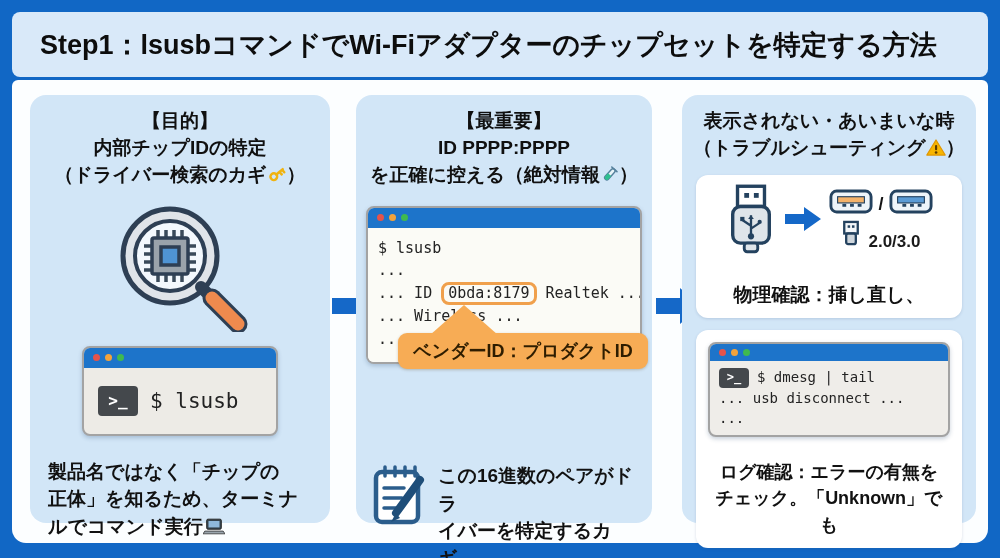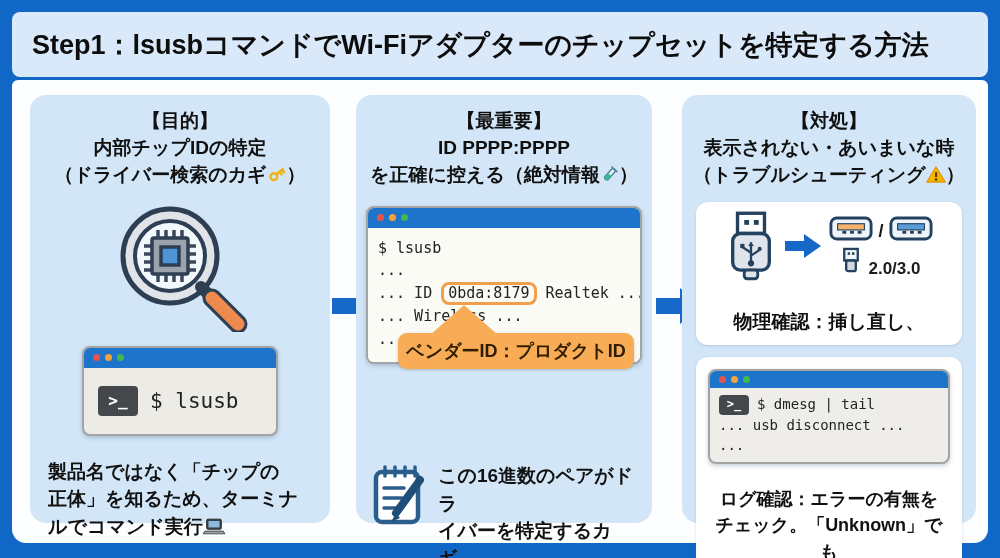--- a/index.html
+++ b/index.html
@@ -11,21 +11,21 @@
   }
   .mono{font-family:"DejaVu Sans Mono","Liberation Mono",monospace;}
 
   
   .title-bar{
     position:absolute;left:12px;top:12px;width:976px;height:65px;
     background:#d9e9f9;border-radius:8px;
     display:flex;align-items:center;padding:0 20px;box-sizing:border-box;
   }
   .title-bar h1{
-    margin:0;font-size:27px;font-weight:800;color:#0d0d0d;letter-spacing:0px;white-space:nowrap;
+    margin:8px;font-size:27px;font-weight:800;color:#0d0d0d;letter-spacing:0px;white-space:nowrap;
   }
   .content{
     position:absolute;left:12px;top:80px;width:976px;height:463px;
     background:#fcfeff;border-radius:6px 6px 14px 14px;
   }
 
   
   .panel{
     position:absolute;top:95px;height:428px;background:#d2e6f7;
     border-radius:16px;box-sizing:border-box;
@@ -60,21 +60,21 @@
 
   .term-mid{width:272px;margin:14px auto 0;background:#fbfbf6;}
   .term-mid .term-body{padding:9px 10px 12px;background:#fbfbf6;}
   .term-mid .tline{font-size:15px;line-height:1.5;color:#232323;white-space:nowrap;}
   .id-highlight{
     border:3px solid #f0a04c;border-radius:8px;padding:0 4px;display:inline-block;line-height:1.15;
   }
 
   .callout{
     position:absolute;left:42px;top:238px;width:226px;
-    background:#f7ac55;border-radius:9px;padding:6px 5px;
+    background:#f7ac55;border-radius:9px;padding:6px 12px;
     text-align:center;font-weight:800;font-size:18px;color:#2e1d00;
     box-shadow:0 1px 3px rgba(80,50,0,.25);
   }
   .callout .tri{
     position:absolute;top:-28px;left:32px;width:0;height:0;
     border-left:34px solid transparent;border-right:34px solid transparent;
     border-bottom:30px solid #f7ac55;
   }
 
   
@@ -226,21 +226,20 @@
 </div>
 
 <div class="flow-arrow arrow-b">
   <svg width="44" height="36" viewBox="0 0 44 36">
       <polygon points="0,10 24,10 24,0 44,18 24,36 24,26 0,26" fill="#1568c8"></polygon>
     </svg>
 </div>
 
 <div class="panel panel-fix">
   <div class="panel-head">
-    <div>【対処】</div>
     <div>表示されない・あいまいな時</div>
     <div><span>（トラブルシューティング</span><span class="inline-ic"><svg width="20" height="19" viewBox="0 0 24 22">
             <path d="M12 2 L23 20 H1 Z" fill="#f7b500" stroke="#e09600" stroke-width="1.5" stroke-linejoin="round"></path>
             <rect x="10.8" y="8" width="2.6" height="6.2" rx="1.2" fill="#5b3a00"></rect>
             <circle cx="12.1" cy="17" r="1.6" fill="#5b3a00"></circle>
           </svg></span><span>）</span></div>
   </div>
 
   <div class="card">
     <div class="usb-row">

